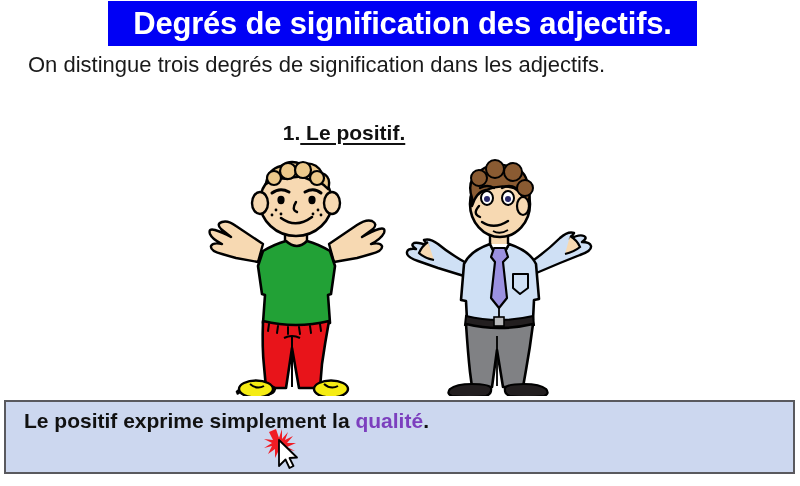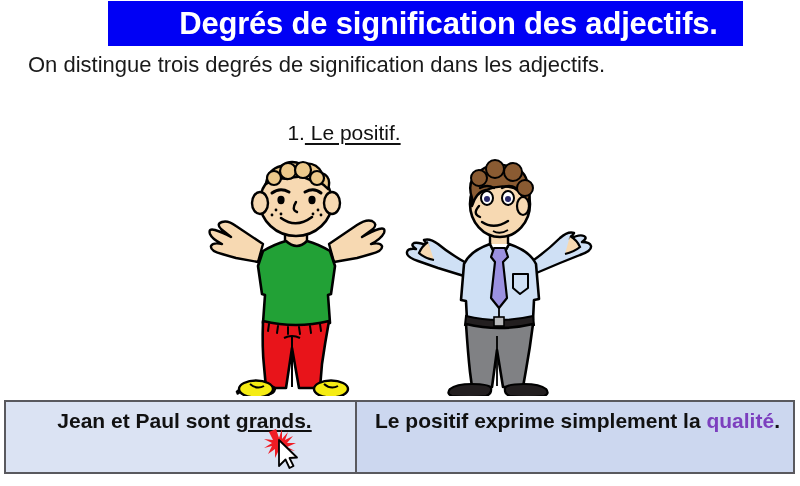--- a/index.html
+++ b/index.html
@@ -20,21 +20,20 @@
   #title-banner {
     position: absolute;
     left: 108px;
     top: 1px;
     width: 589px;
     height: 45px;
     background: #0000f5;
     display: flex;
     align-items: center;
     justify-content: center;
-    padding-left: 46px;
   }
   #title-banner .title-text {
     color: #ffffff;
     font-weight: bold;
     font-size: 31px;
     letter-spacing: -0.2px;
     white-space: nowrap;
     line-height: 1;
   }
 
@@ -49,21 +48,21 @@
   }
 
   
   #section-heading {
     position: absolute;
     left: 0;
     top: 121px;
     width: 688px;
     text-align: center;
     font-size: 21px;
-    font-weight: normal;
+    font-weight: bold;
     color: #111111;
   }
   #section-heading .num {
     text-decoration: none;
   }
   #section-heading .underlined {
     text-decoration: underline;
     text-underline-offset: 3px;
     text-decoration-thickness: 2px;
   }
@@ -271,23 +270,20 @@
 
       <path d="M482 64 Q494 72 508 63" stroke="#000" stroke-width="2.4" fill="none" stroke-linecap="round"></path>
 
       <path d="M493 73 Q500 77 508 72" stroke="#000" stroke-width="1.8" fill="none"></path>
     </g>
   </svg>
 </div>
 
 <div id="statement-table">
 
-  <div class="cell" id="cell-example">
-    <span>Jean et Paul sont </span><span class="u-word">grands.</span>
-  </div>
 
   <div class="cell" id="cell-definition">
     <span>Le positif exprime simplement la </span><span class="accent-word">qualité</span><span>.</span>
   </div>
 </div>
 
 <div id="click-indicator">
   <svg width="48" height="48" viewBox="0 0 48 48" xmlns="http://www.w3.org/2000/svg">
 
     <g fill="#f01c24">

